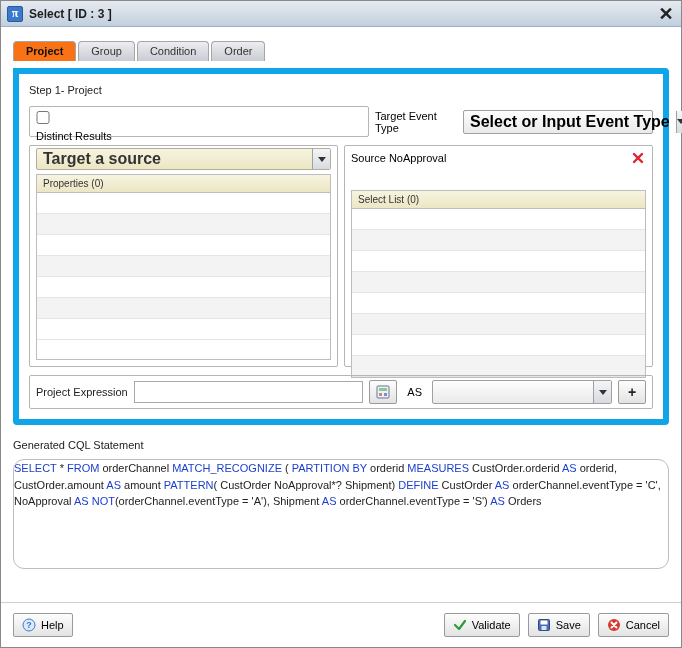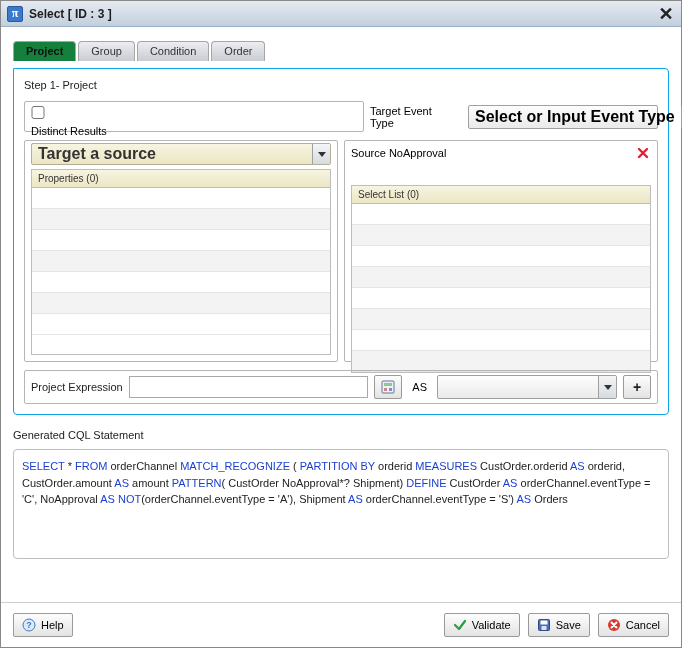--- a/index.html
+++ b/index.html
@@ -74,26 +74,26 @@
     border-top-left-radius: 4px;
     border-top-right-radius: 4px;
     padding: 3px 12px 3px 12px;
     font-size: 11px;
     color: #333;
     background: linear-gradient(#ededf2,#c9ccd3);
     cursor: pointer;
     margin-right: 2px;
   }
   .tab.active {
-    background: #15803d;
+    background: #f97316;
     font-weight: bold;
     color: #111;
   }
   .tab-panel {
-    border: 1px solid #0ea5e9;
+    border: 6px solid #0ea5e9;
     border-radius: 0 4px 4px 4px;
     padding: 10px;
     background: #fff;
     display: flex;
     flex-direction: column;
     gap: 8px;
   }
   .step-label {
     font-size: 11px;
     color: #222;
@@ -236,22 +236,21 @@
     gap: 5px;
     font-size: 11px;
     cursor: pointer;
   }
   .btn.icon-only { padding: 0 6px; width:28px; justify-content:center;}
   .as-label { font-size: 11px; padding: 0 4px; }
   .plus-btn { font-weight: bold; font-size: 14px; color:#222; }
   .gen-label { font-size: 11px; margin-top: 6px; color:#222; }
   .cql-box {
     border: 1px solid #bdbdbd;
-    border-radius: 4px;
-    padding: 8px;
+    border-radius: 11px;
     font-size: 11px;
     line-height: 1.5;
     color: #222;
     height: 110px;
     overflow: auto;
   }
   .kw { color: #1a3fcf; }
   .footer {
     border-top: 1px solid #cfcfcf;
     padding: 10px 12px;

